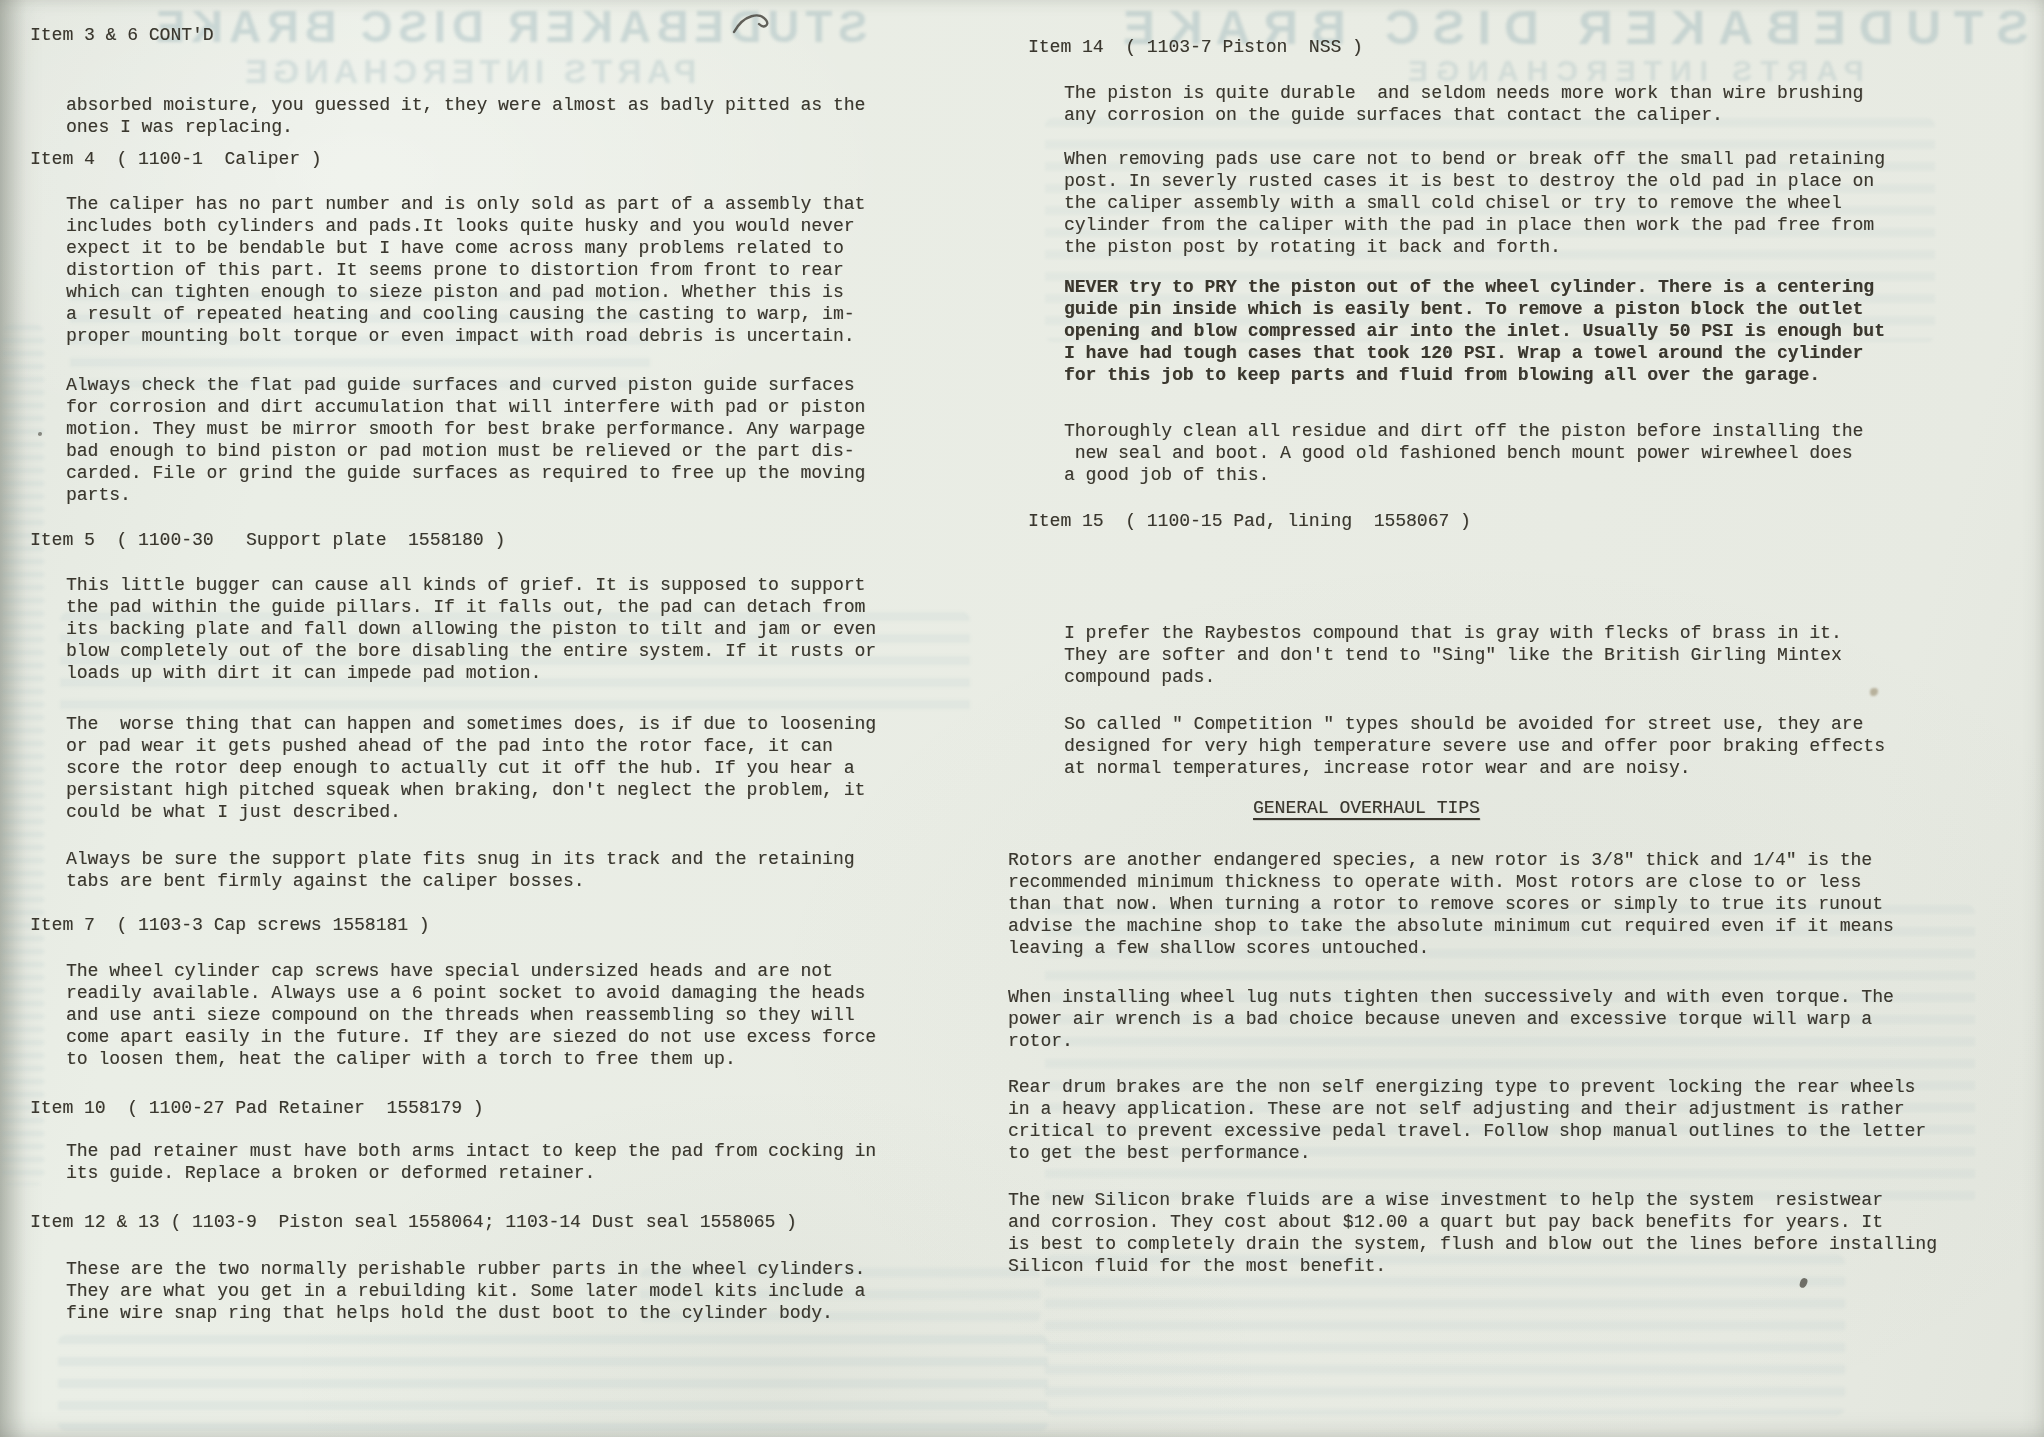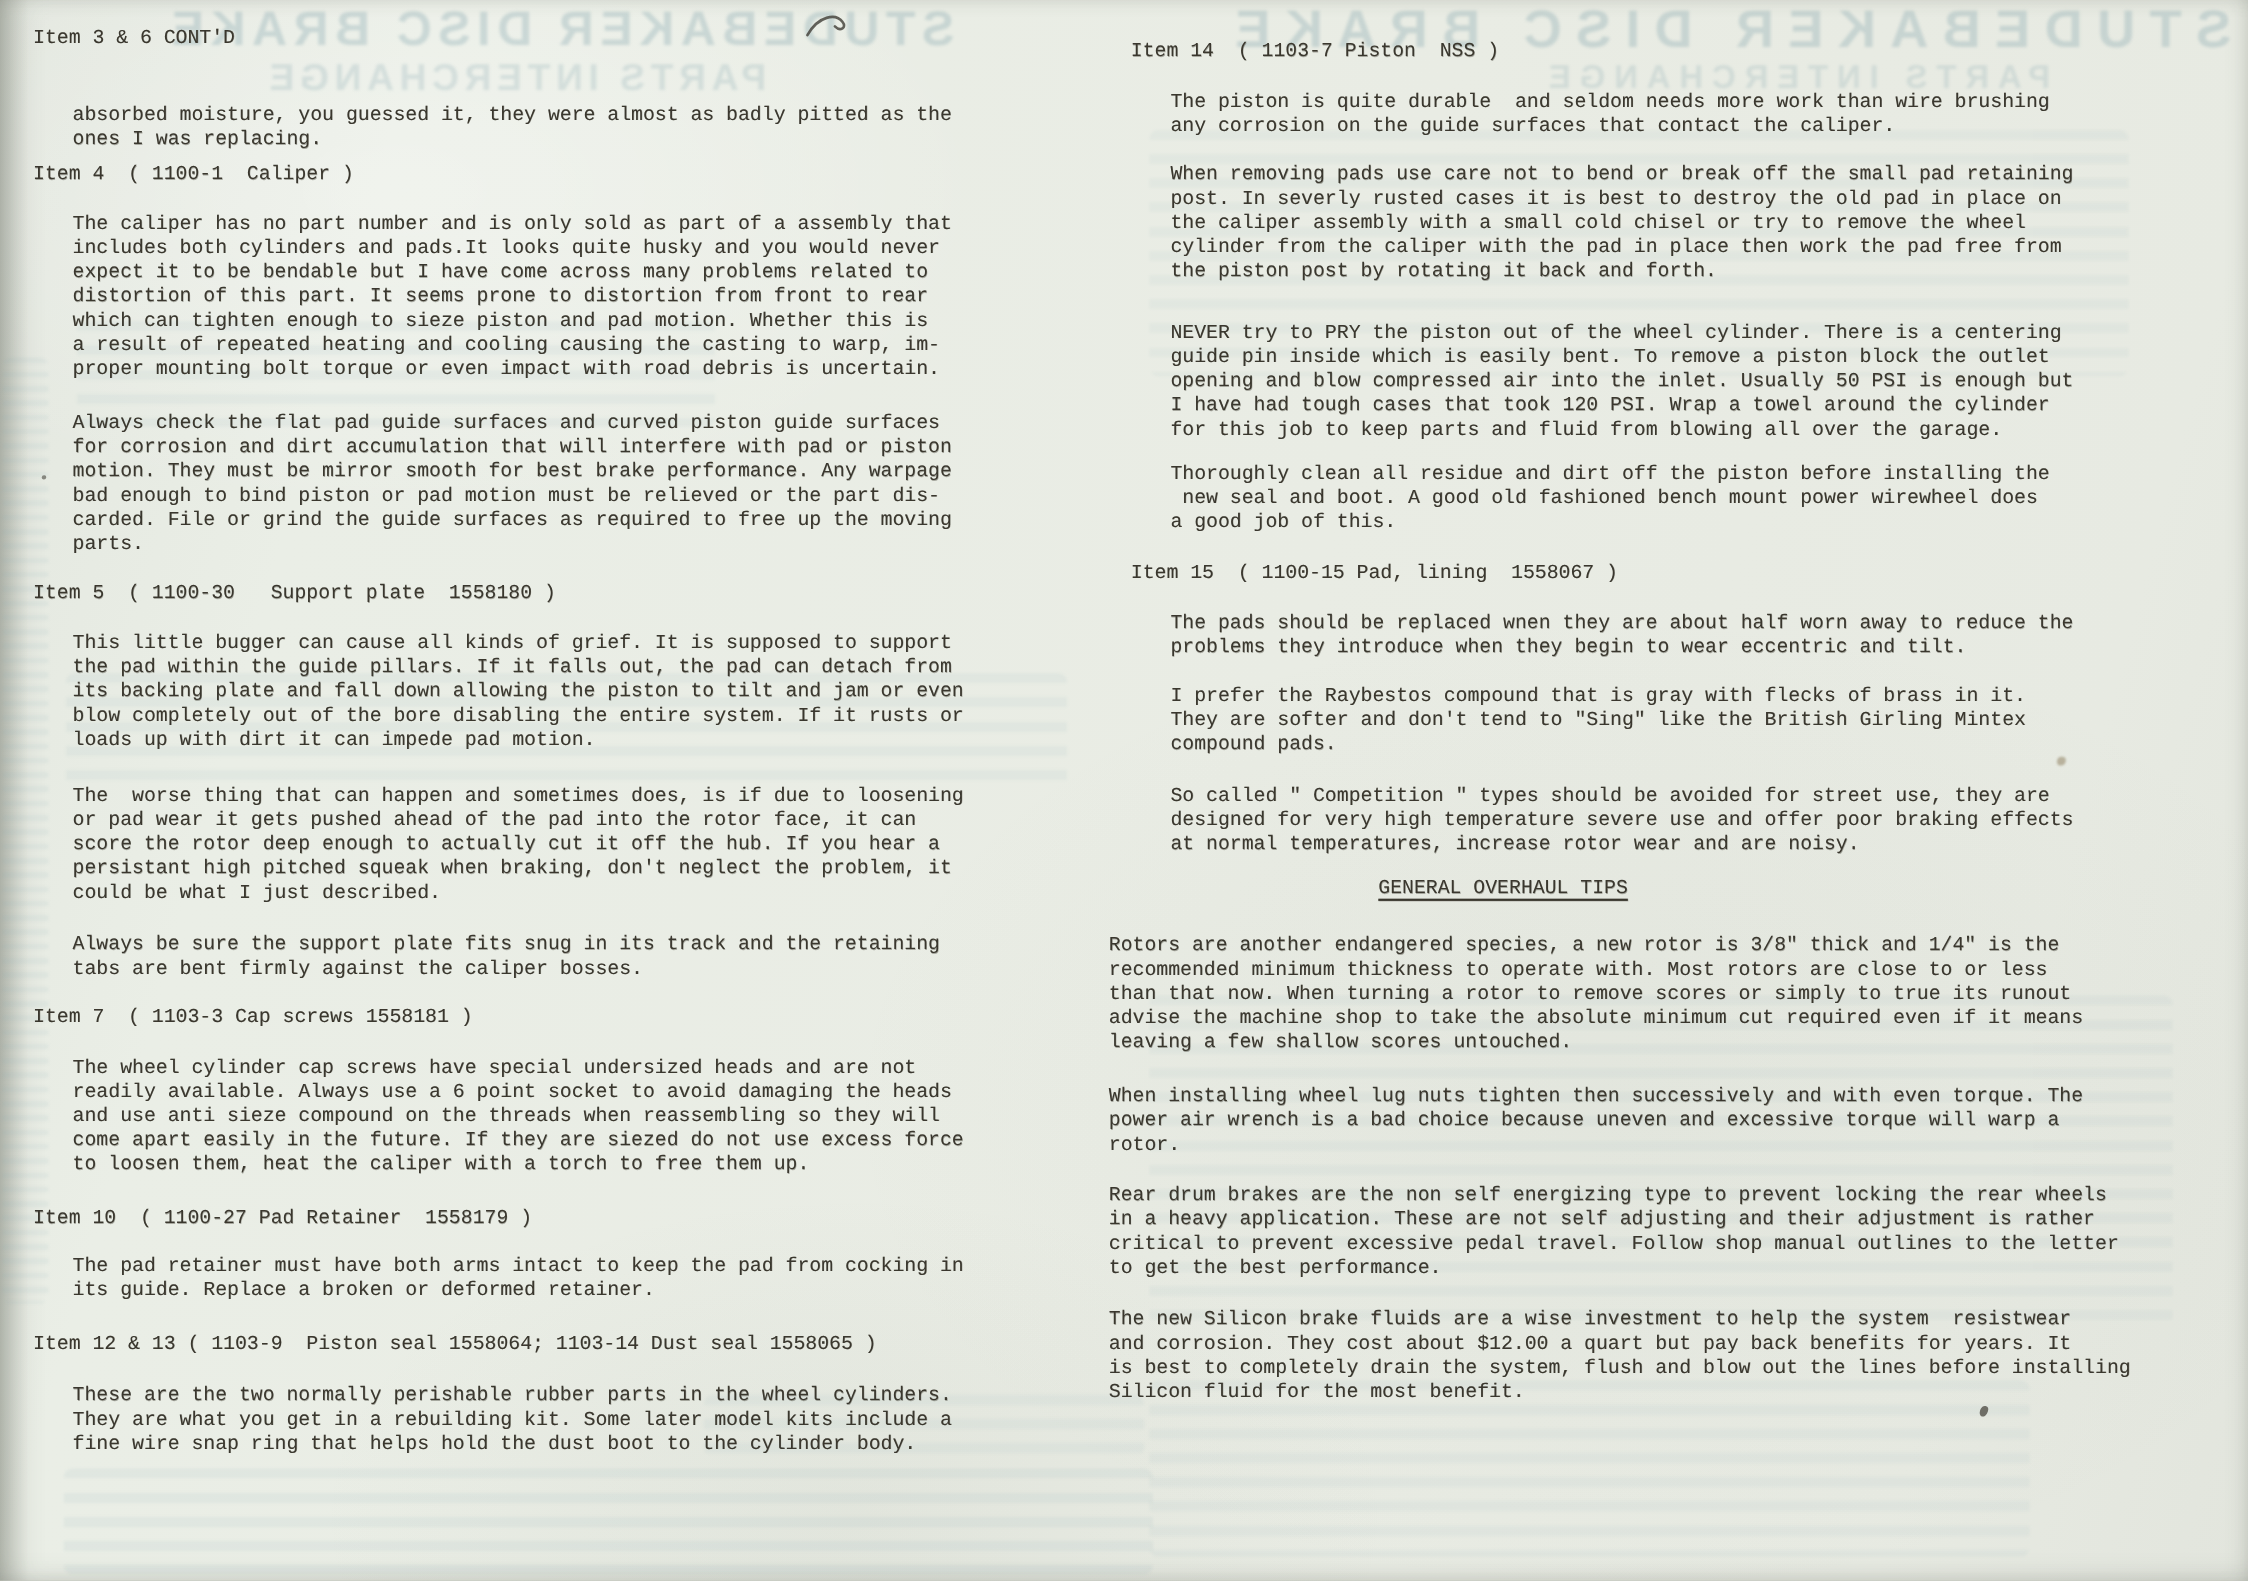--- a/index.html
+++ b/index.html
@@ -157,31 +157,29 @@
 fine wire snap ring that helps hold the dust boot to the cylinder body.</div>
 
   <div class="tw heading" style="left:1028px; top:36px;">Item 14  ( 1103-7 Piston  NSS )</div>
   <div class="tw" style="left:1064px; top:82px;">The piston is quite durable  and seldom needs more work than wire brushing
 any corrosion on the guide surfaces that contact the caliper.</div>
   <div class="tw" style="left:1064px; top:148px;">When removing pads use care not to bend or break off the small pad retaining
 post. In severly rusted cases it is best to destroy the old pad in place on
 the caliper assembly with a small cold chisel or try to remove the wheel
 cylinder from the caliper with the pad in place then work the pad free from
 the piston post by rotating it back and forth.</div>
-  <div class="tw" style="left:1064px; top:292px;">NEVER try to PRY the piston out of the wheel cylinder. There is a centering
+  <div class="tw" style="left:1064px; top:276px;font-weight:bold;">NEVER try to PRY the piston out of the wheel cylinder. There is a centering
 guide pin inside which is easily bent. To remove a piston block the outlet
 opening and blow compressed air into the inlet. Usually 50 PSI is enough but
 I have had tough cases that took 120 PSI. Wrap a towel around the cylinder
 for this job to keep parts and fluid from blowing all over the garage.</div>
   <div class="tw" style="left:1064px; top:420px;">Thoroughly clean all residue and dirt off the piston before installing the
  new seal and boot. A good old fashioned bench mount power wirewheel does
 a good job of this.</div>
   <div class="tw heading" style="left:1028px; top:510px;">Item 15  ( 1100-15 Pad, lining  1558067 )</div>
-  <div class="tw" style="left:1064px; top:556px;">The pads should be replaced wnen they are about half worn away to reduce the
-problems they introduce when they begin to wear eccentric and tilt.</div>
   <div class="tw" style="left:1064px; top:622px;">I prefer the Raybestos compound that is gray with flecks of brass in it.
 They are softer and don't tend to "Sing" like the British Girling Mintex
 compound pads.</div>
   <div class="tw" style="left:1064px; top:713px;">So called " Competition " types should be avoided for street use, they are
 designed for very high temperature severe use and offer poor braking effects
 at normal temperatures, increase rotor wear and are noisy.</div>
   <div class="tw heading underlined" style="left:1253px; top:797px;">GENERAL OVERHAUL TIPS</div>
   <div class="tw" style="left:1008px; top:849px;">Rotors are another endangered species, a new rotor is 3/8" thick and 1/4" is the
 recommended minimum thickness to operate with. Most rotors are close to or less
 than that now. When turning a rotor to remove scores or simply to true its runout

